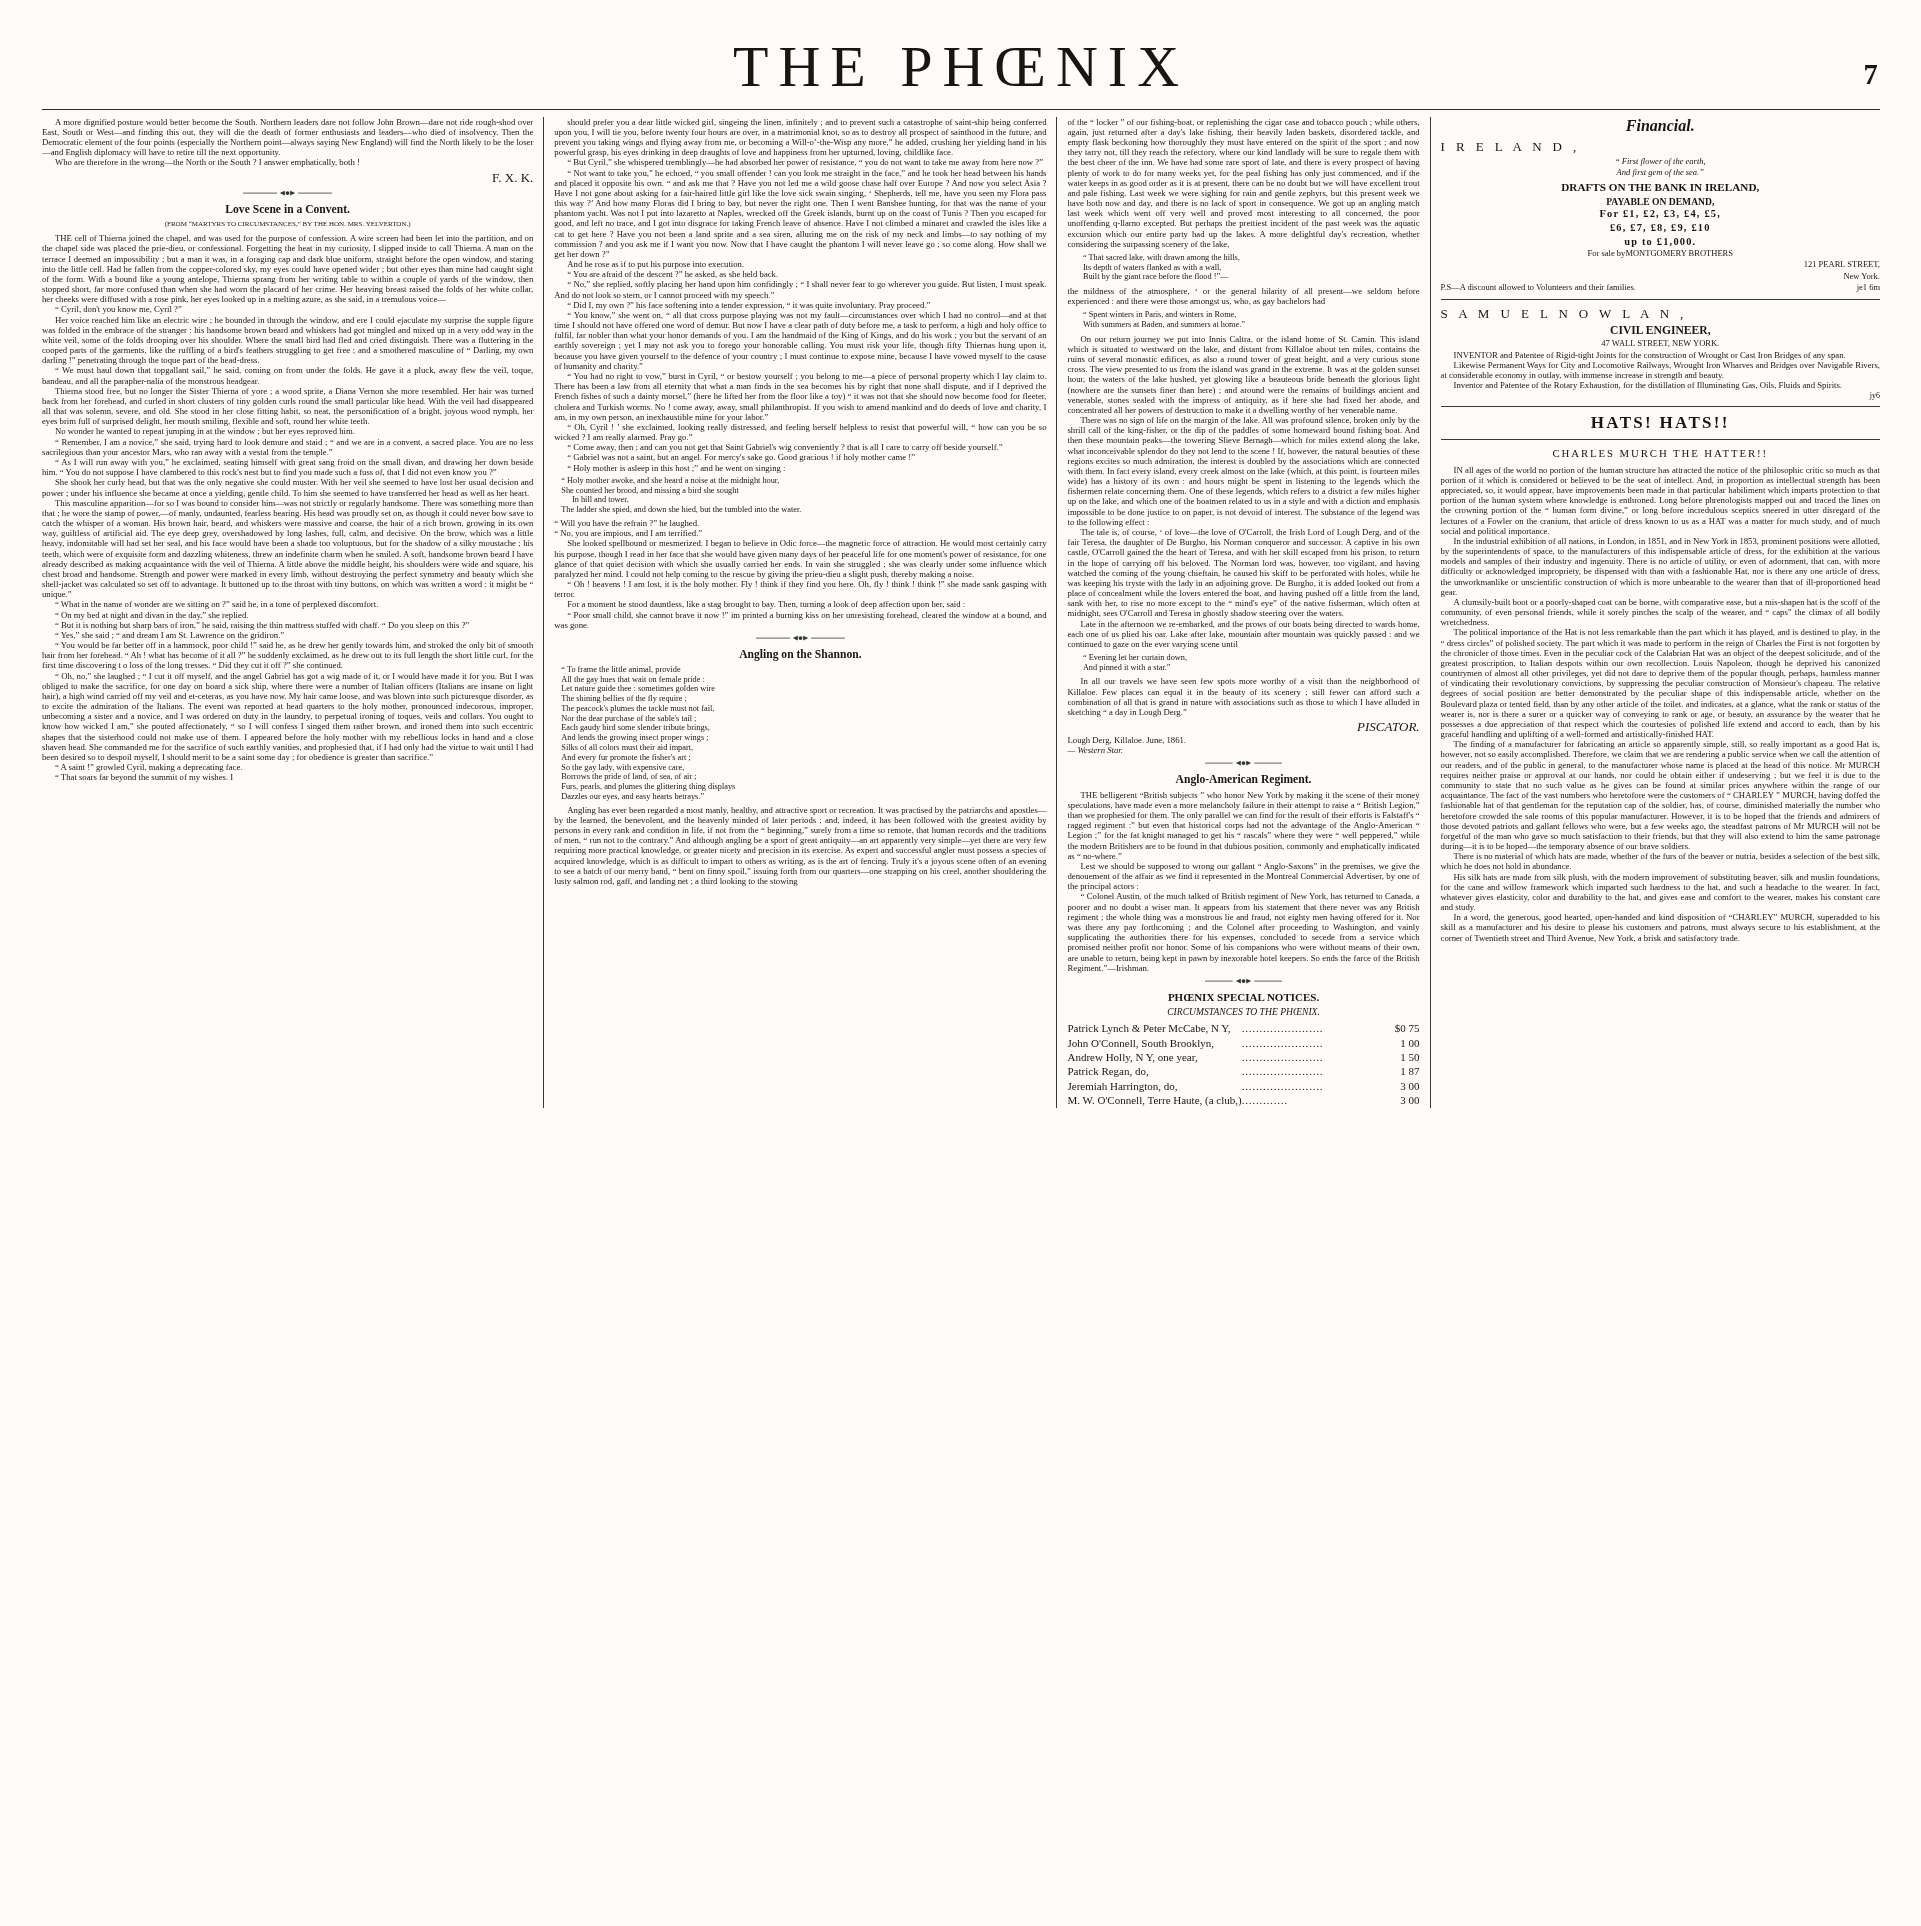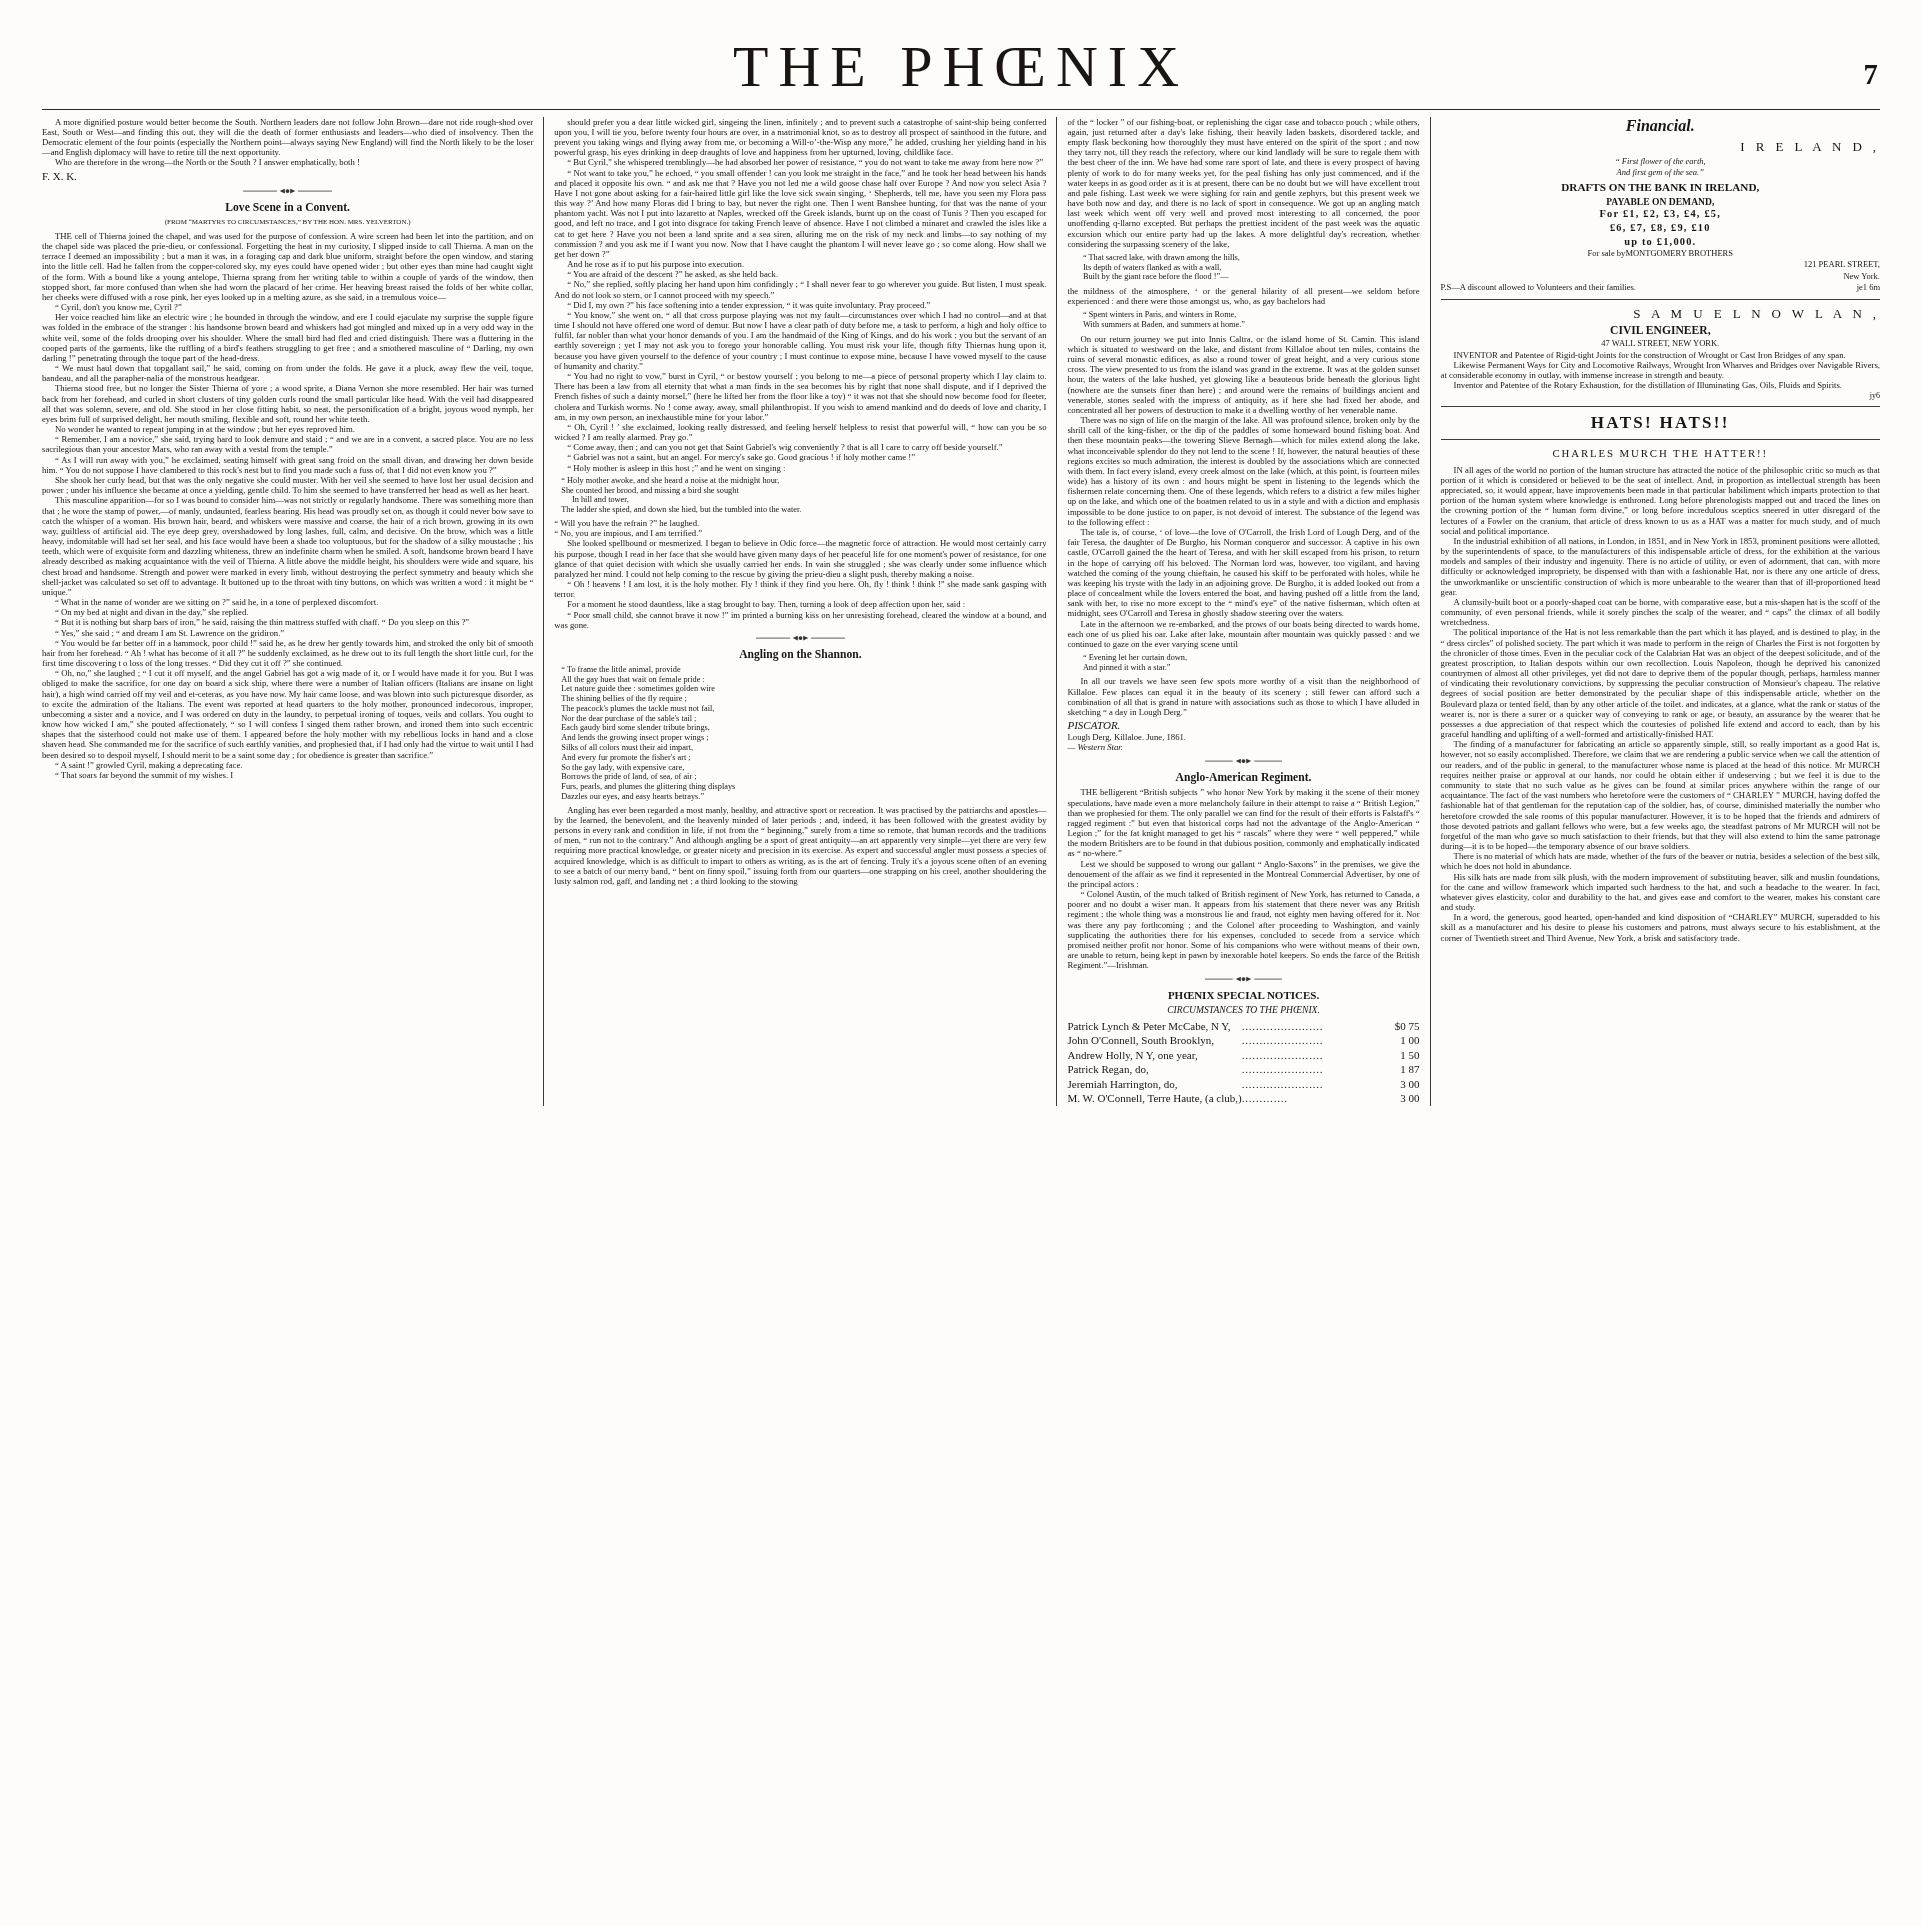--- a/index.html
+++ b/index.html
@@ -72,22 +72,22 @@
     margin:6.2px 0 3.1px 0;
     font-family:"Liberation Serif", serif;
   }
   .byline {
     font-size:7px;
     text-align:center;
     line-height:1.25;
     margin-bottom:4.6px;
   }
   .sig {
-    text-align:left;
-    font-size:11px;
+    text-align:right;
+    font-size:13px;
     margin-top:2.3px;
     font-style:normal;
   }
   .sig-ital { font-style:italic; }
   .right { text-align:right; text-indent:0; }
   .ital { font-style:italic; }
 
   
   .orn {
     text-align:center;
@@ -102,21 +102,21 @@
   
   .poem { font-size:8.3px; line-height:1.18; margin:3.1px 0; }
   .poem div { text-indent:0; padding-left:7px; }
   .poem div.ind { padding-left:17.7px; }
   .verse { font-size:8.3px; line-height:1.18; margin:3.9px 0; text-indent:0; padding-left:15.4px; }
   .verse div { text-indent:0; }
 
   
   .ad { margin-bottom:3.9px; }
   .ad-title {
-    text-align:right;
+    text-align:left;
     font-size:13px;
     letter-spacing:3.9px;
     font-weight:400;
     margin:3.9px 0 2.3px 0;
   }
   .ad-sub {
     text-align:center;
     font-size:9.6px;
     font-weight:bold;
     margin:1.5px 0;

